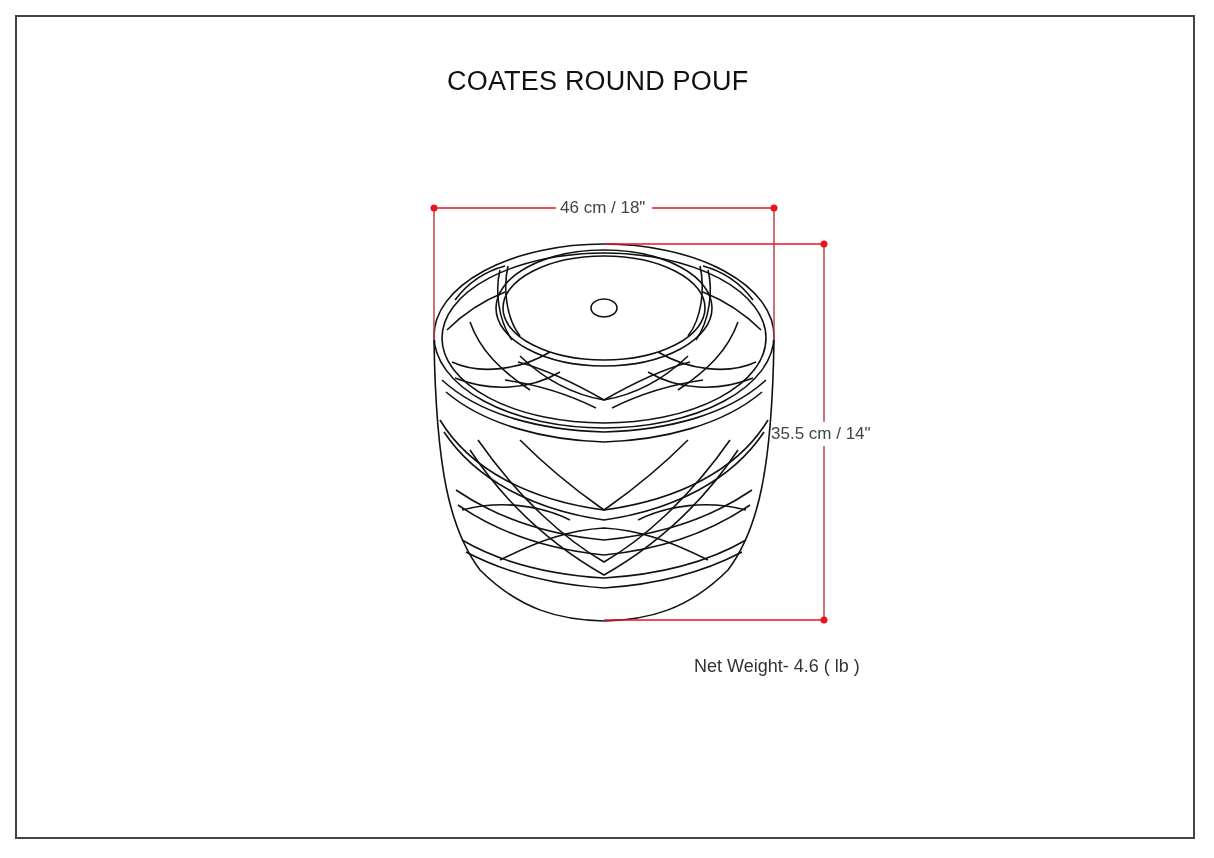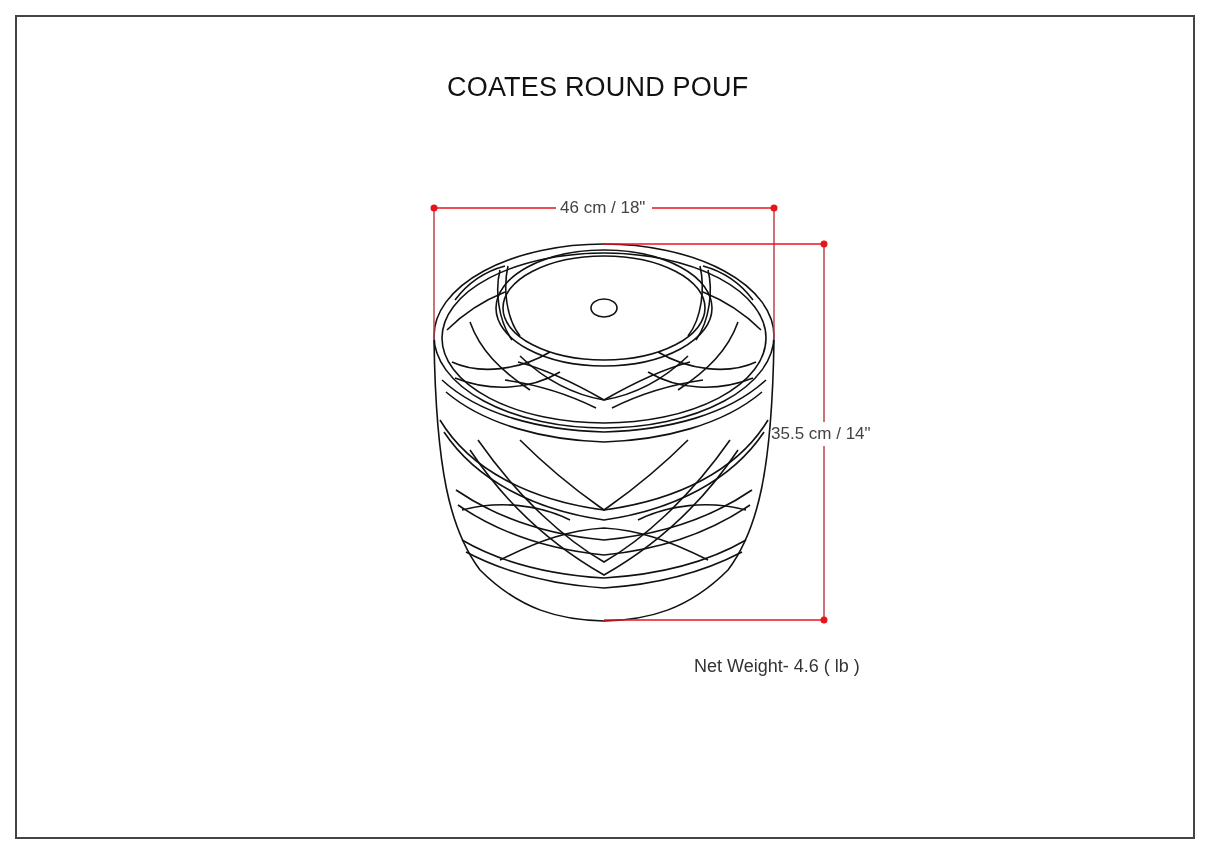--- a/index.html
+++ b/index.html
@@ -1,18 +1,18 @@
 <!DOCTYPE html>
 <html><head>
   <meta charset="utf-8">
   <style>
     html, body { margin: 0; padding: 0; background: #ffffff; }
     body { width: 1214px; height: 858px; position: relative; overflow: hidden; font-family: "Liberation Sans", "DejaVu Sans", sans-serif; }
     .sheet { position: absolute; left: 15px; top: 15px; width: 1180px; height: 824px; border: 2px solid #444; box-sizing: border-box; }
-    .title { position: absolute; left: 447px; top: 72px; font-size: 27px; color: #111; letter-spacing: 0.2px; white-space: nowrap; }
+    .title { position: absolute; left: 447px; top: 66px; font-size: 27px; color: #111; letter-spacing: 0.2px; white-space: nowrap; }
     .dim-label { position: absolute; font-size: 17px; color: #444; background: #fff; white-space: nowrap; line-height: 20px; }
     .dim-width { left: 556px; top: 198px; padding: 0 4px; }
     .dim-height { left: 771px; top: 422px; padding: 2px 0; }
     .weight { position: absolute; left: 694px; top: 656px; font-size: 18px; color: #333; white-space: nowrap; text-align: right; }
     svg.drawing { position: absolute; left: 0; top: 0; }
   </style>
 </head>
 <body>
 
 <div class="sheet"></div>

